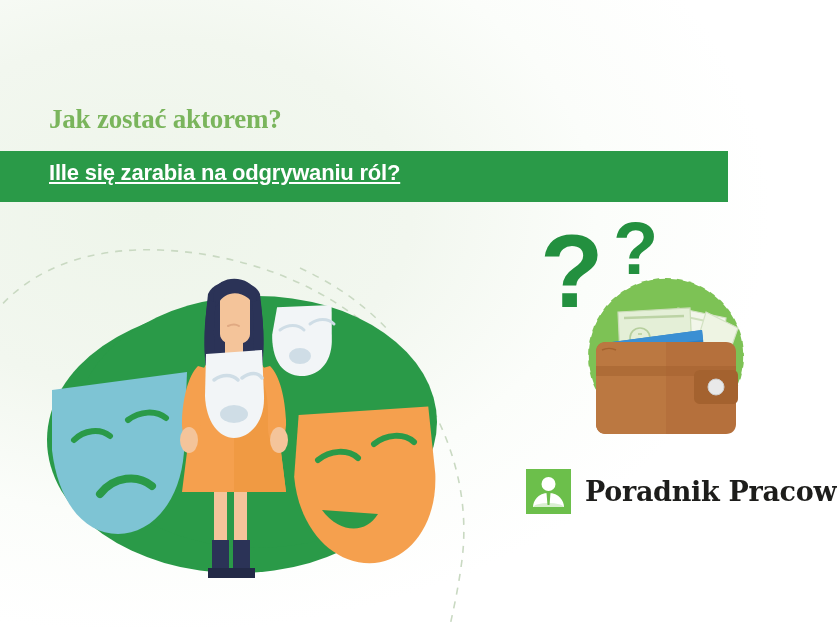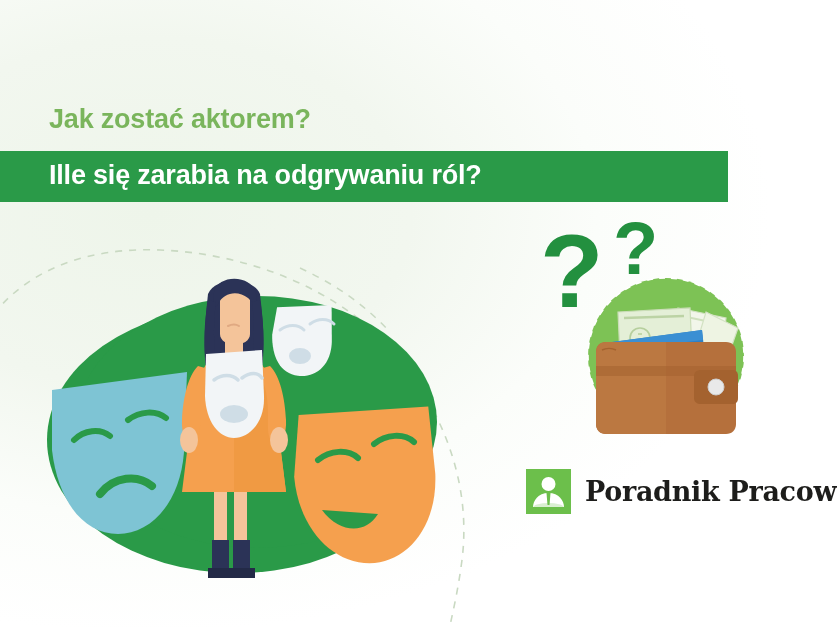--- a/index.html
+++ b/index.html
@@ -17,31 +17,31 @@
       radial-gradient(ellipse 620px 420px at 18% 34%, #eef5ea 0%, #f2f7ef 42%, #fbfdfa 72%, #ffffff 100%),
       linear-gradient(135deg,#f0f6ec 0%,#f9fbf8 40%,#ffffff 75%);
   }
   #bg-svg { position:absolute; inset:0; width:837px; height:628px; }
 
   
   .head-wrap { position:absolute; left:0; top:104px; width:837px; }
   .headline-1 {
     position:absolute; left:49px; top:0;
     font-size:27px; font-weight:bold; letter-spacing:-0.2px;
-    color:#7ab55c; white-space:nowrap;
+    color:#7ab55c; white-space:nowrap;font-family:Liberation Serif, serif;
   }
   .banner {
     position:absolute; left:0; top:47px;
     width:728px; height:51px;
     background:#2a9a48;
   }
   .headline-2 {
     position:absolute; left:49px; top:56px;
-    font-size:27px; font-weight:bold; letter-spacing:-0.2px;
-    color:#ffffff; white-space:nowrap;
+    font-size:22px; font-weight:bold; letter-spacing:-0.2px;
+    color:#ffffff; white-space:nowrap;text-decoration:underline;
   }
 
   
   .logo { position:absolute; left:526px; top:469px; display:flex; align-items:center; }
   .logo-mark {
     width:45px; height:45px; background:#6cbf4b;
     position:relative; flex:0 0 auto;
   }
   .logo-text {
     margin-left:14px;

